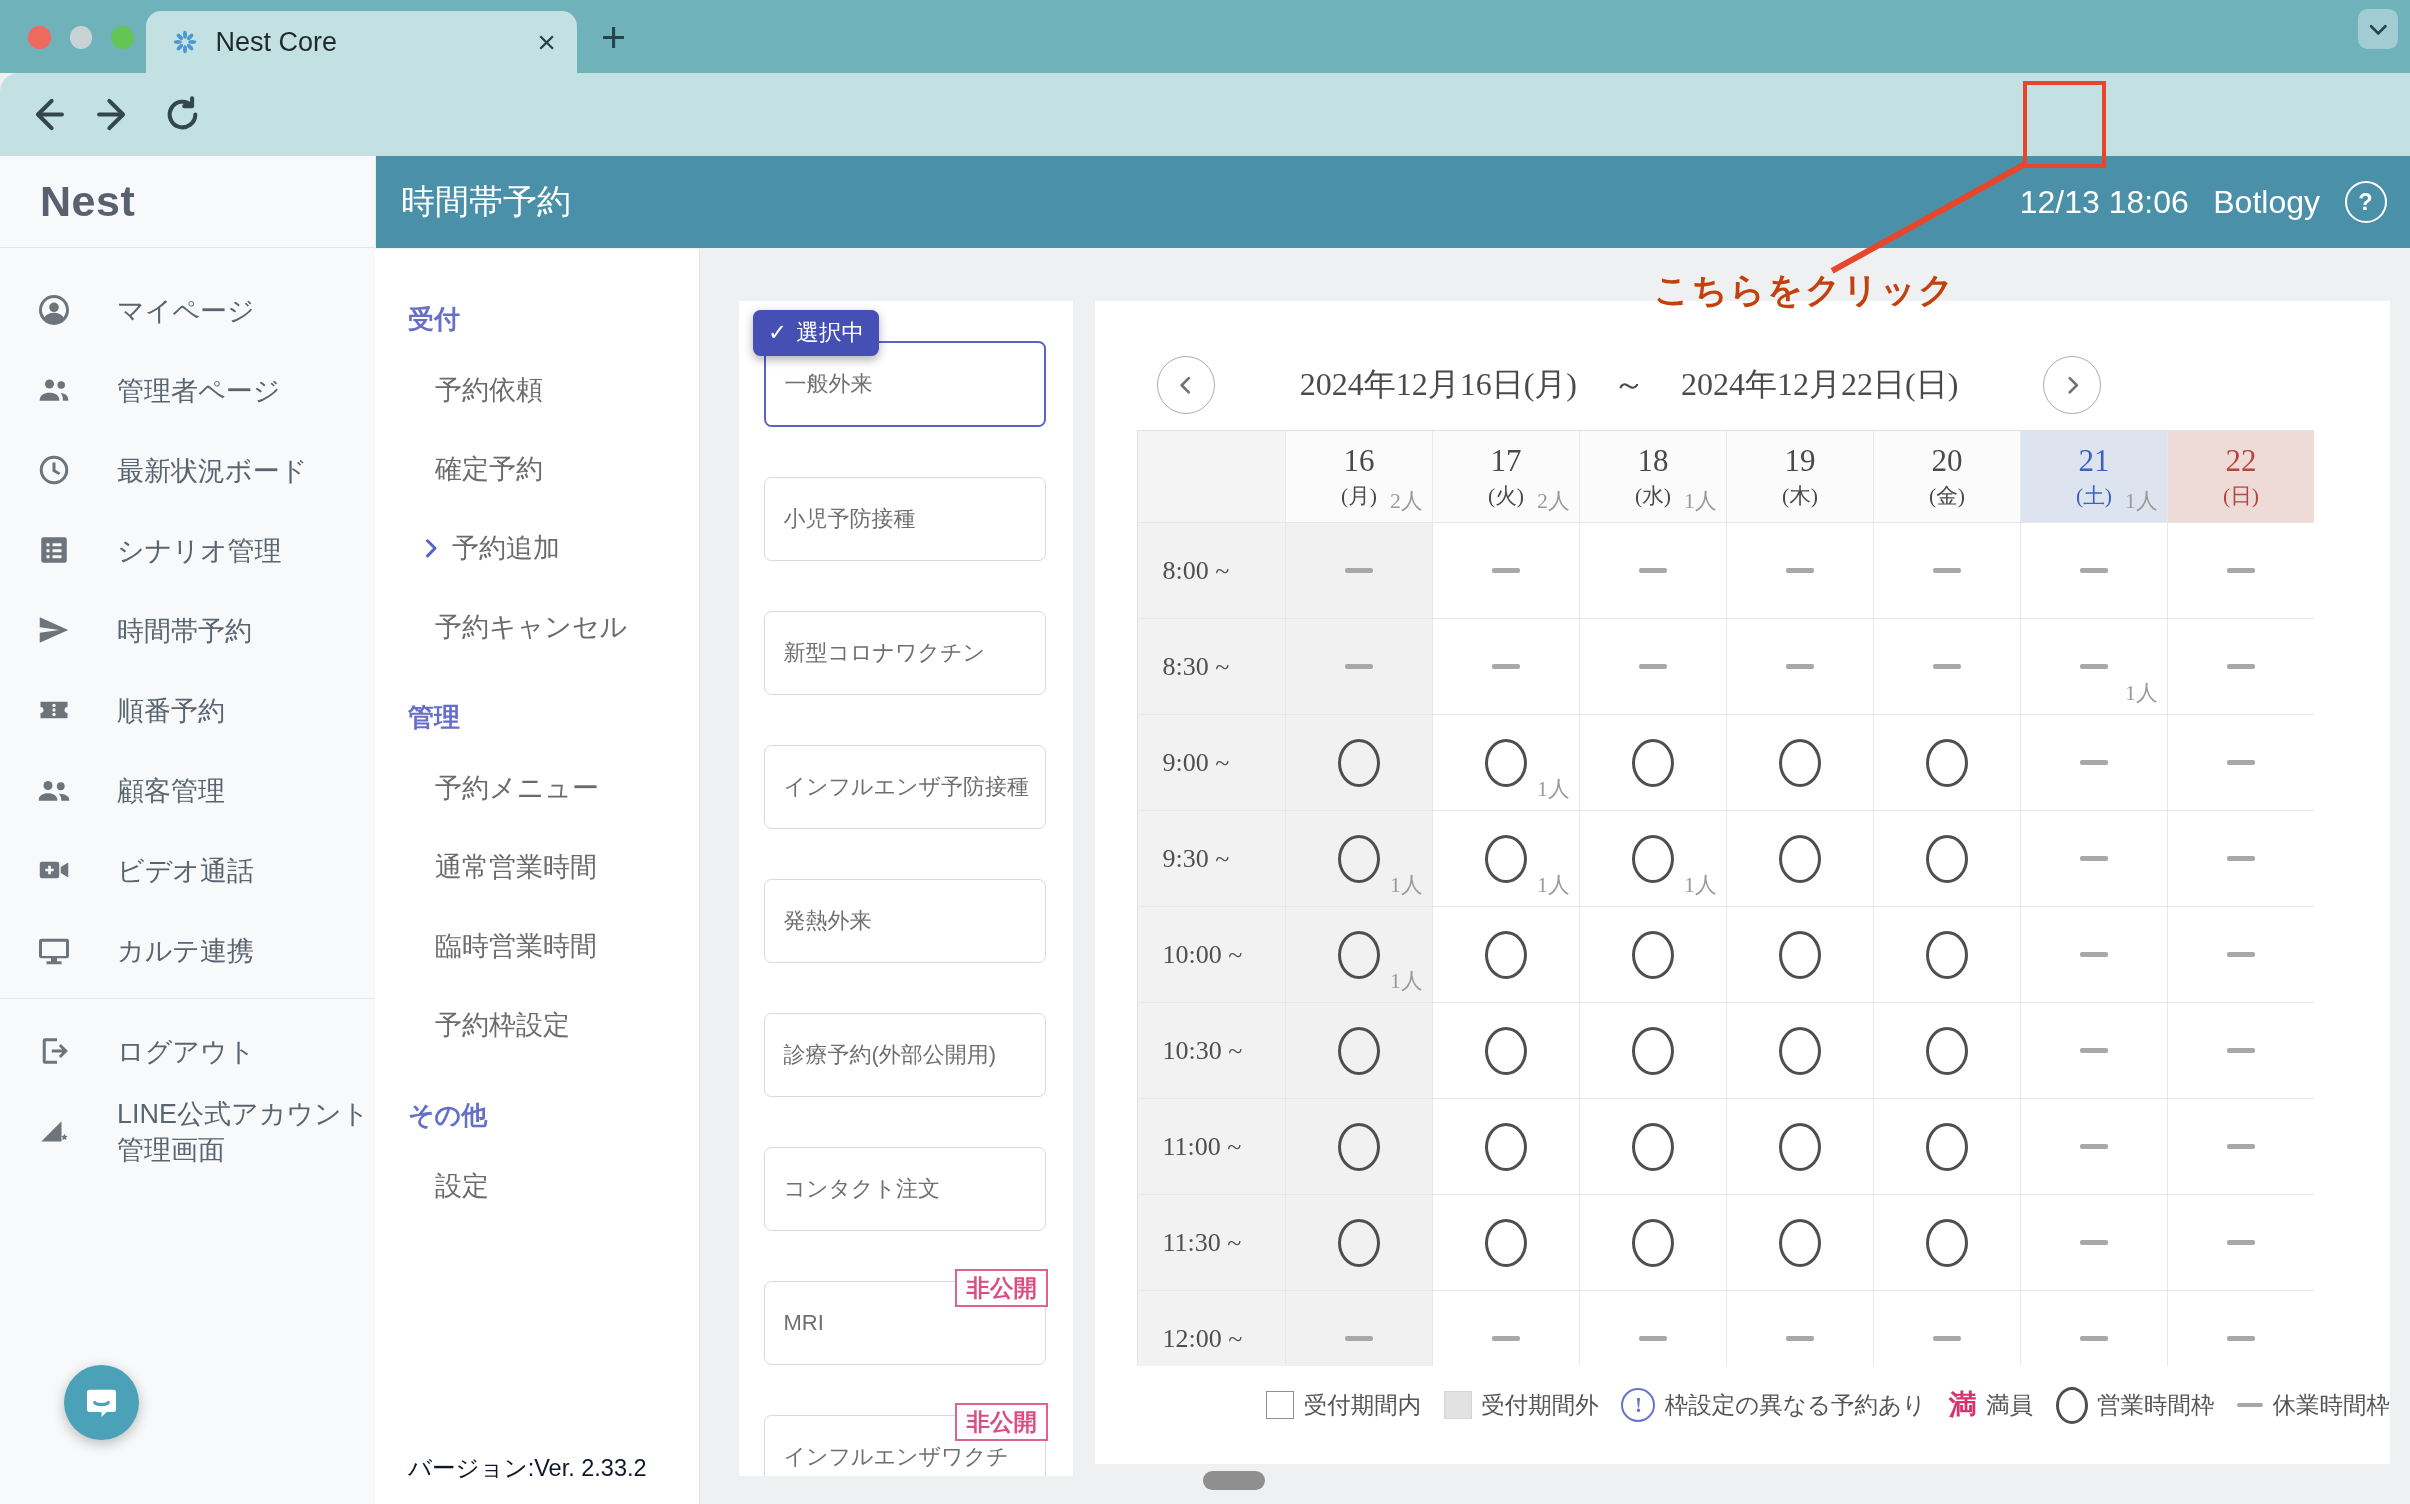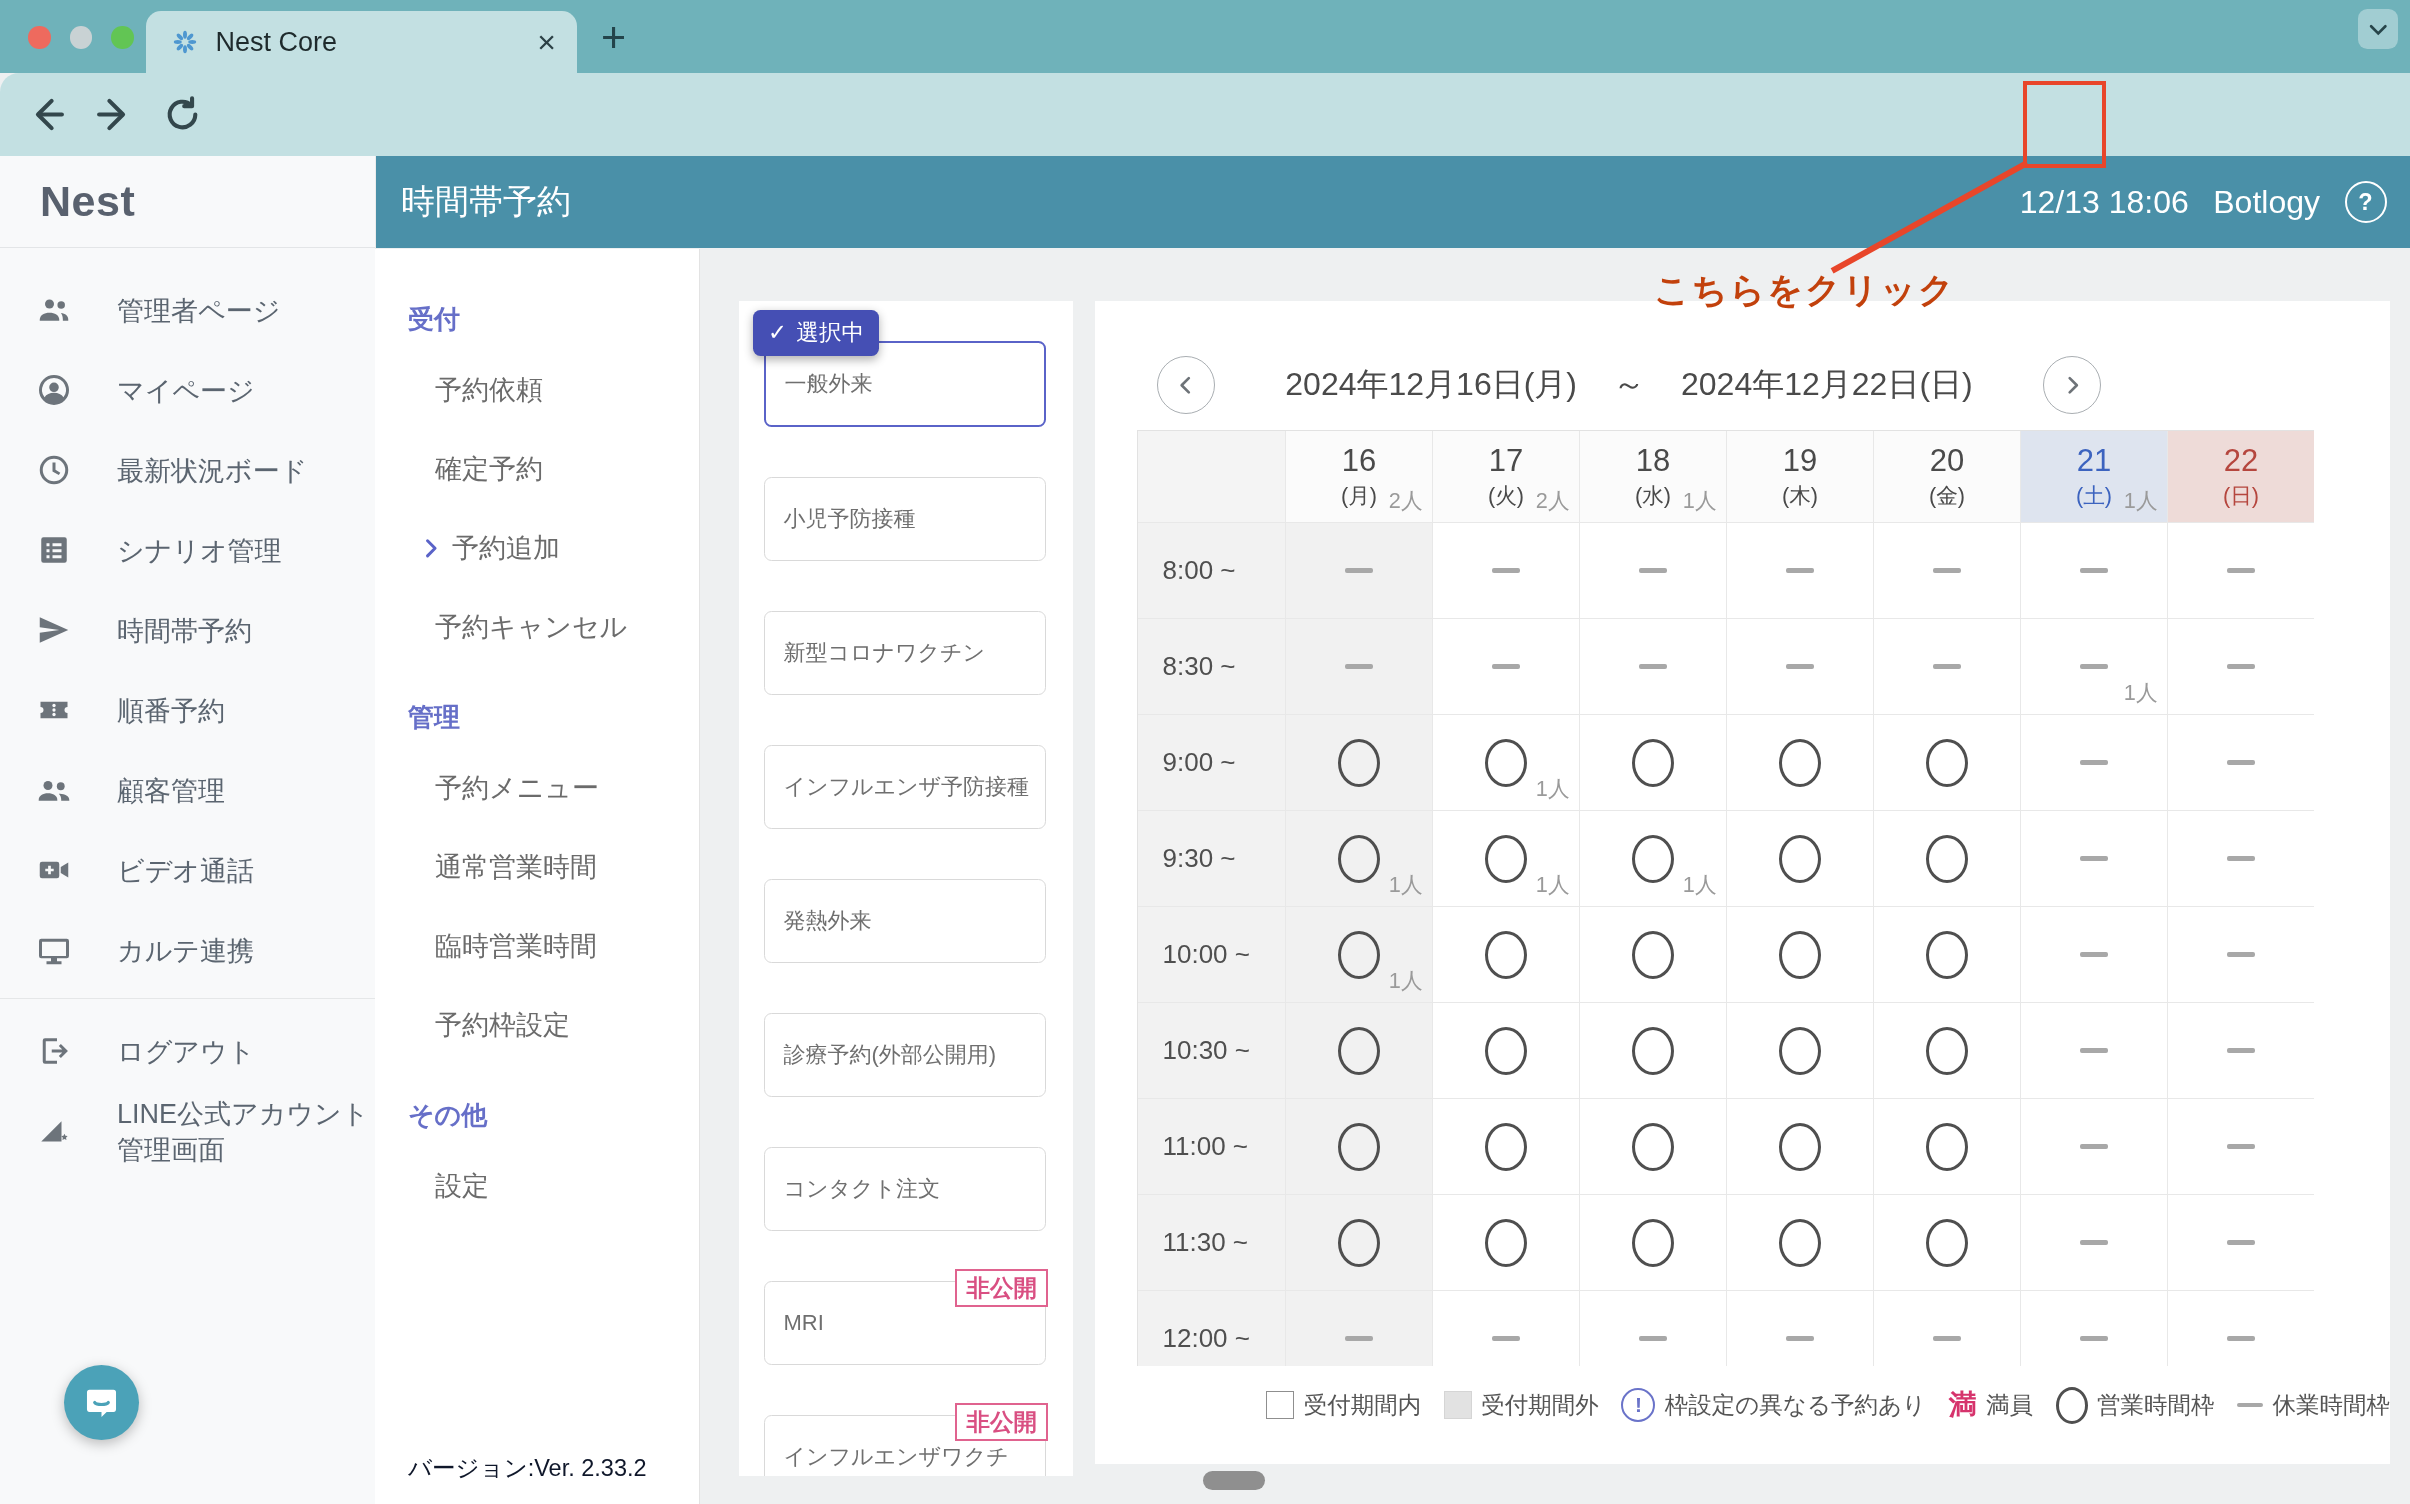--- a/index.html
+++ b/index.html
@@ -68,21 +68,21 @@
   .mcard + .mcard{margin-top:50px;}
   .mcard.selected{margin-top:40px;border:2.8px solid #5a63c8;}
   .mcard-label{font-size:22px;color:#6f6f6f;line-height:40px;}
   .pbadge{position:absolute;top:-13px;right:-3.8px;background:#fff;border:2.8px solid #e0638f;color:#d94f82;
     font-size:23.5px;font-weight:700;padding:2.8px 9.4px;line-height:28px;}
   .sel-badge{position:absolute;left:14px;top:8.5px;z-index:5;background:#454fb4;color:#fff;border-radius:7.5px;
     padding:7.5px 15px;font-size:22.6px;display:flex;align-items:center;gap:9.4px;box-shadow:0 3.8px 9.4px rgba(0,0,0,.3);}
   .sel-badge .ck{font-size:22.6px;}
 
   
-  .calpanel{position:absolute;left:1095px;top:301px;width:1295px;height:1163px;background:#fff;overflow:hidden;}
+  .calpanel{position:absolute;left:1095px;top:301px;width:1295px;height:1163px;background:#fff;overflow:hidden;font-family:Liberation Serif, serif;}
   .cal-head{position:absolute;top:55px;left:62px;width:944px;display:flex;align-items:center;}
   .navbtn{width:56px;height:56px;border-radius:50%;border:1.9px solid #a9aeb2;display:flex;align-items:center;
     justify-content:center;background:#fff;flex:none;cursor:pointer;color:#6e7378;}
   .cal-dates{flex:1;display:flex;justify-content:center;align-items:center;gap:36px;
     font-size:32px;color:#4a4a4a;font-weight:500;}
   .caltable{position:absolute;left:42px;top:129px;width:1176px;height:935px;overflow:hidden;display:grid;
     grid-template-columns:148px repeat(7,147px);grid-template-rows:92px repeat(9,96px);
     border-top:0.9px solid #e2e2e2;border-left:0.9px solid #e2e2e2;}
   .caltable > div{border-right:0.9px solid #e8e8e8;border-bottom:0.9px solid #e8e8e8;position:relative;box-sizing:border-box;}
   .hc{background:#fbfbfb;display:flex;flex-direction:column;align-items:center;justify-content:center;gap:2.8px;}
@@ -232,35 +232,35 @@
   </div>
 
   <div class="sidebar">
     <div class="logo">
         <span>Nest</span>
       </div>
     <div class="side-nav" id="side-nav">
         <div class="side-item">
           <span class="side-ico">
             <svg viewBox="0 0 24 24">
+              <path d="M12 2a10 10 0 1 0 0 20 10 10 0 0 0 0-20zm0 2a8 8 0 0 1 6.3 12.9c-1.2-1.9-3.5-3-6.3-3s-5.1 1.1-6.3 3A8 8 0 0 1 12 4zm0 3a3.2 3.2 0 1 1 0 6.4A3.2 3.2 0 0 1 12 7z"></path>
+            </svg>
+          </span>
+          <span class="side-label">マイページ</span>
+        </div>
+        <div class="side-item">
+          <span class="side-ico">
+            <svg viewBox="0 0 24 24">
               <circle cx="9" cy="8" r="3"></circle>
               <path d="M2.5 18.5c0-3 3-4.7 6.5-4.7s6.5 1.7 6.5 4.7v.7h-13z"></path>
               <circle cx="16.8" cy="8.6" r="2.5"></circle>
               <path d="M16.6 14c3 .3 4.9 1.8 4.9 4.3v.9h-3.6v-1c0-1.7-.5-3.1-1.3-4.2z"></path>
             </svg>
           </span>
           <span class="side-label">管理者ページ</span>
-        </div>
-        <div class="side-item">
-          <span class="side-ico">
-            <svg viewBox="0 0 24 24">
-              <path d="M12 2a10 10 0 1 0 0 20 10 10 0 0 0 0-20zm0 2a8 8 0 0 1 6.3 12.9c-1.2-1.9-3.5-3-6.3-3s-5.1 1.1-6.3 3A8 8 0 0 1 12 4zm0 3a3.2 3.2 0 1 1 0 6.4A3.2 3.2 0 0 1 12 7z"></path>
-            </svg>
-          </span>
-          <span class="side-label">マイページ</span>
         </div>
         <div class="side-item">
           <span class="side-ico">
             <svg viewBox="0 0 24 24">
               <path d="M12 2.5A9.5 9.5 0 1 0 21.5 12 9.5 9.5 0 0 0 12 2.5zm0 2A7.5 7.5 0 1 1 4.5 12 7.5 7.5 0 0 1 12 4.5zm-1 2.5v6l4.2 2.4 1-1.6-3.2-1.9V7z"></path>
             </svg>
           </span>
           <span class="side-label">最新状況ボード</span>
         </div>
         <div class="side-item">

